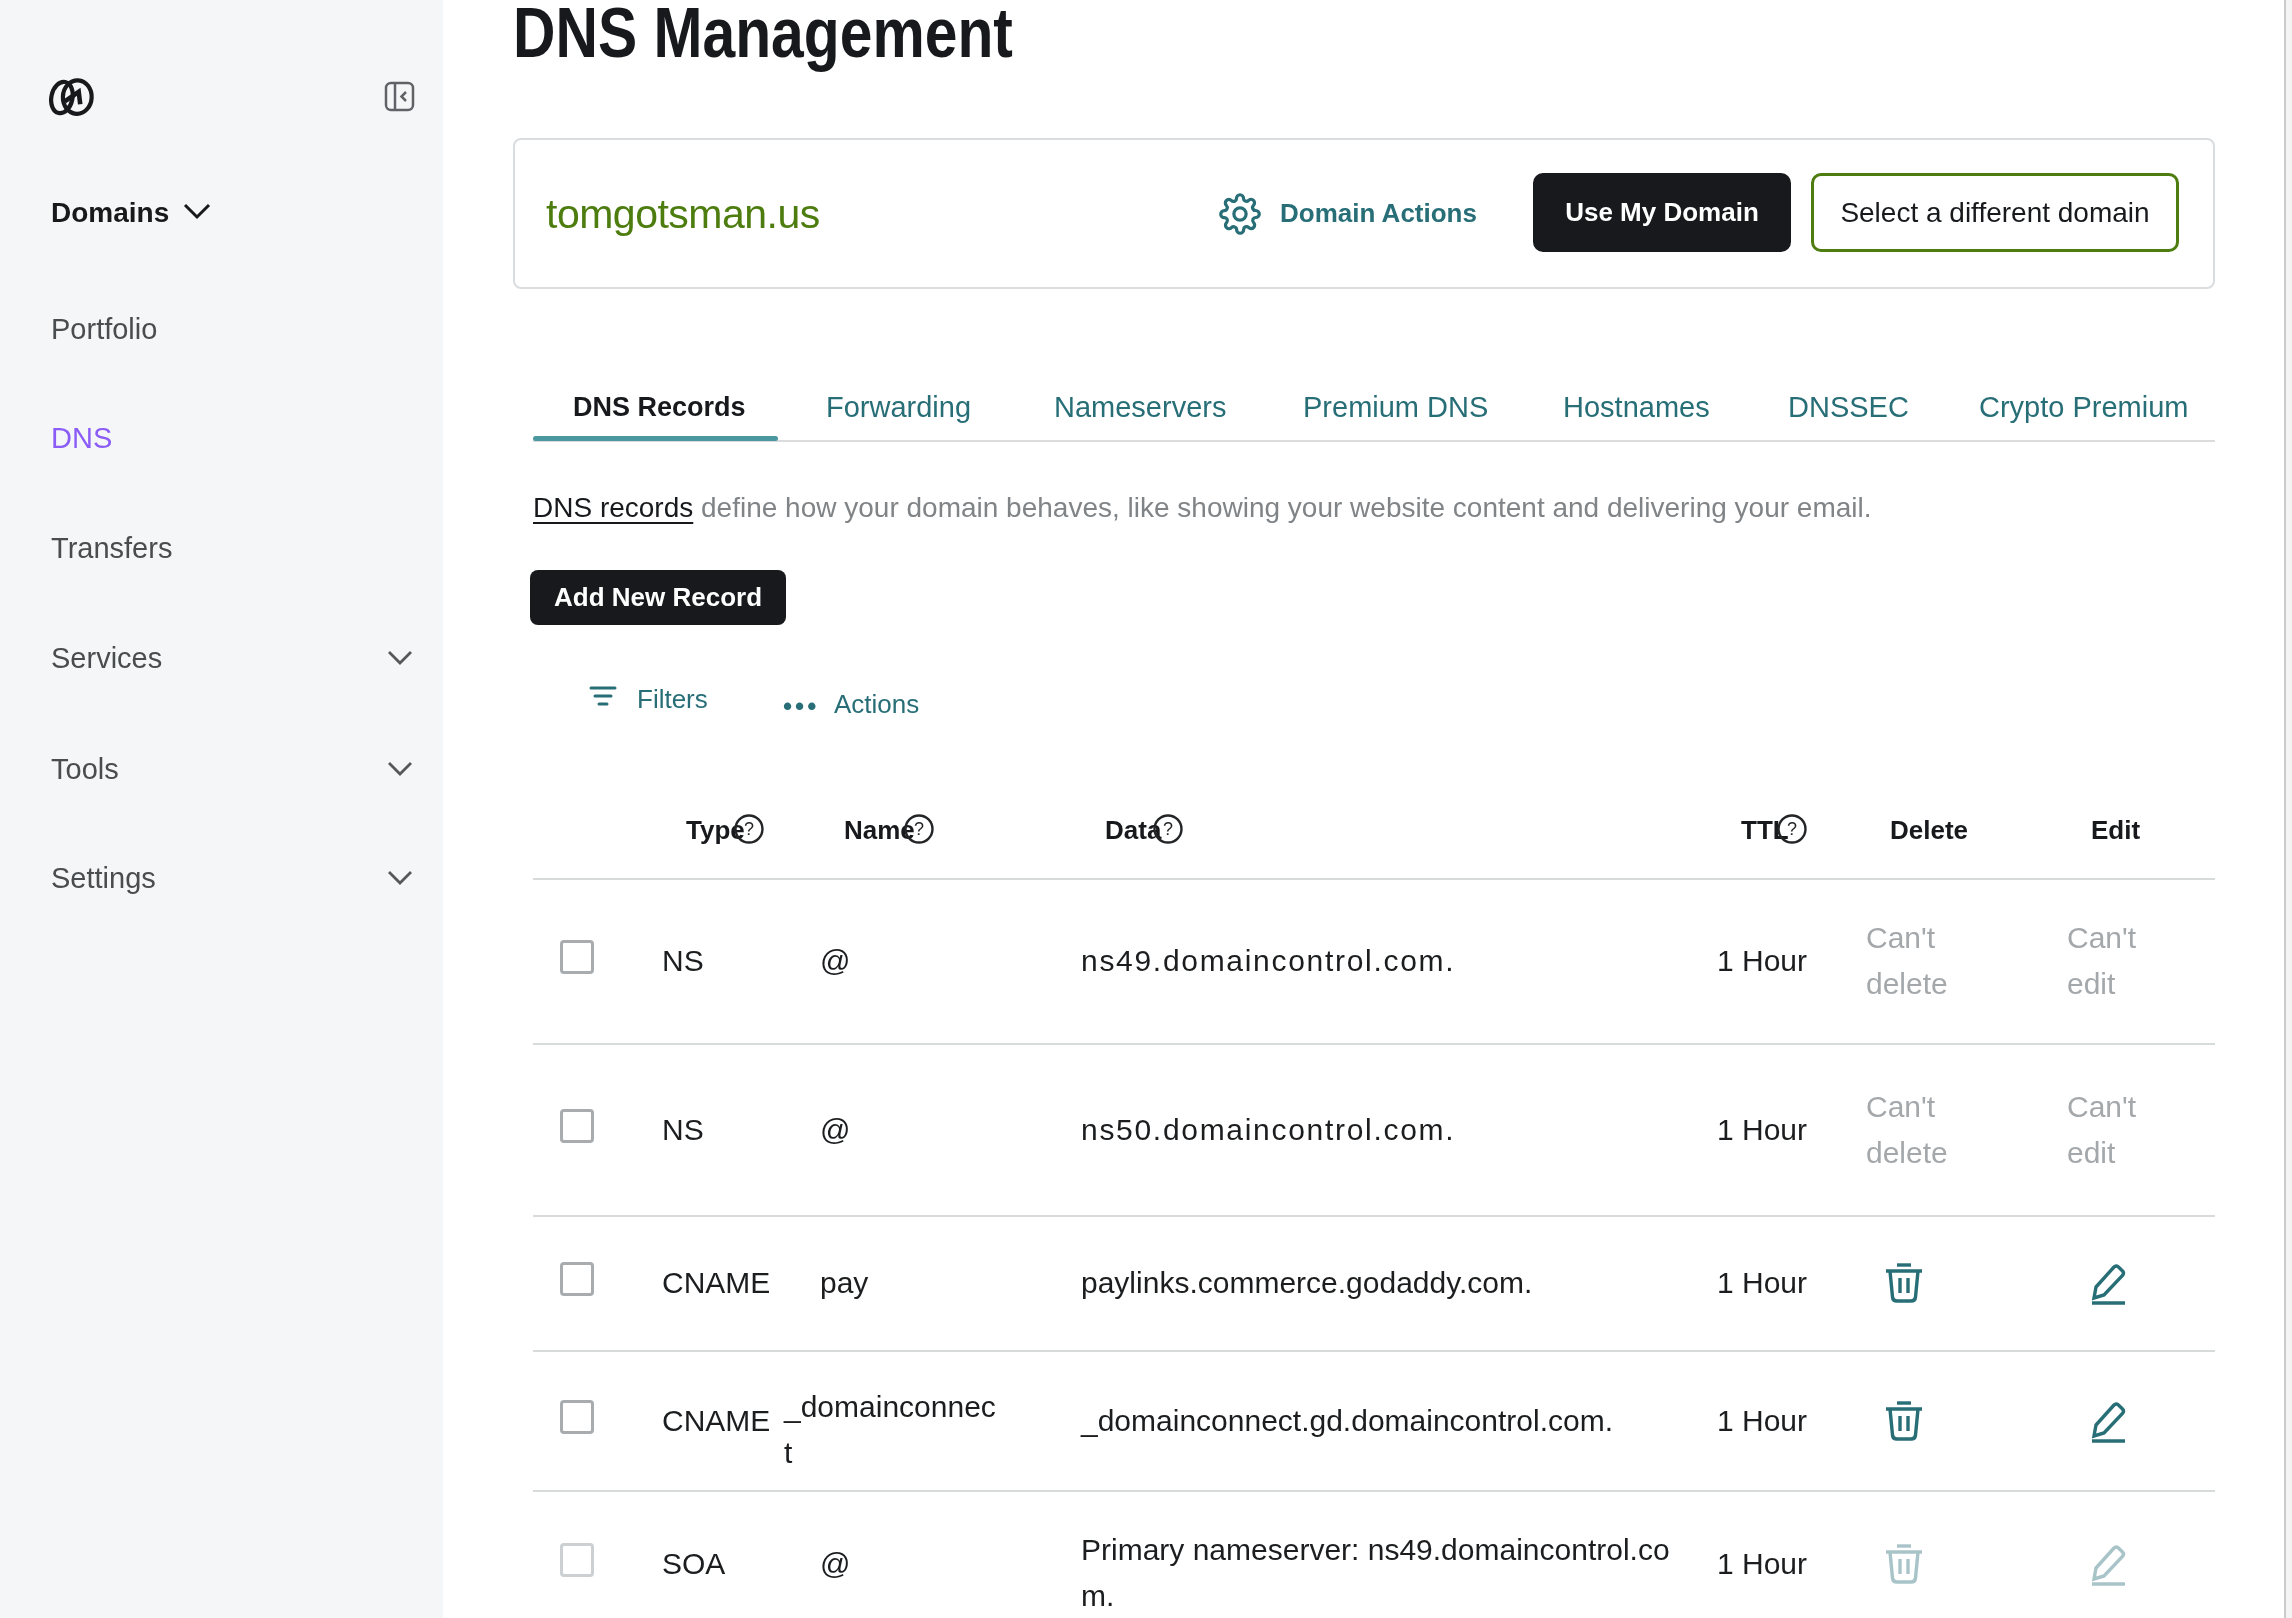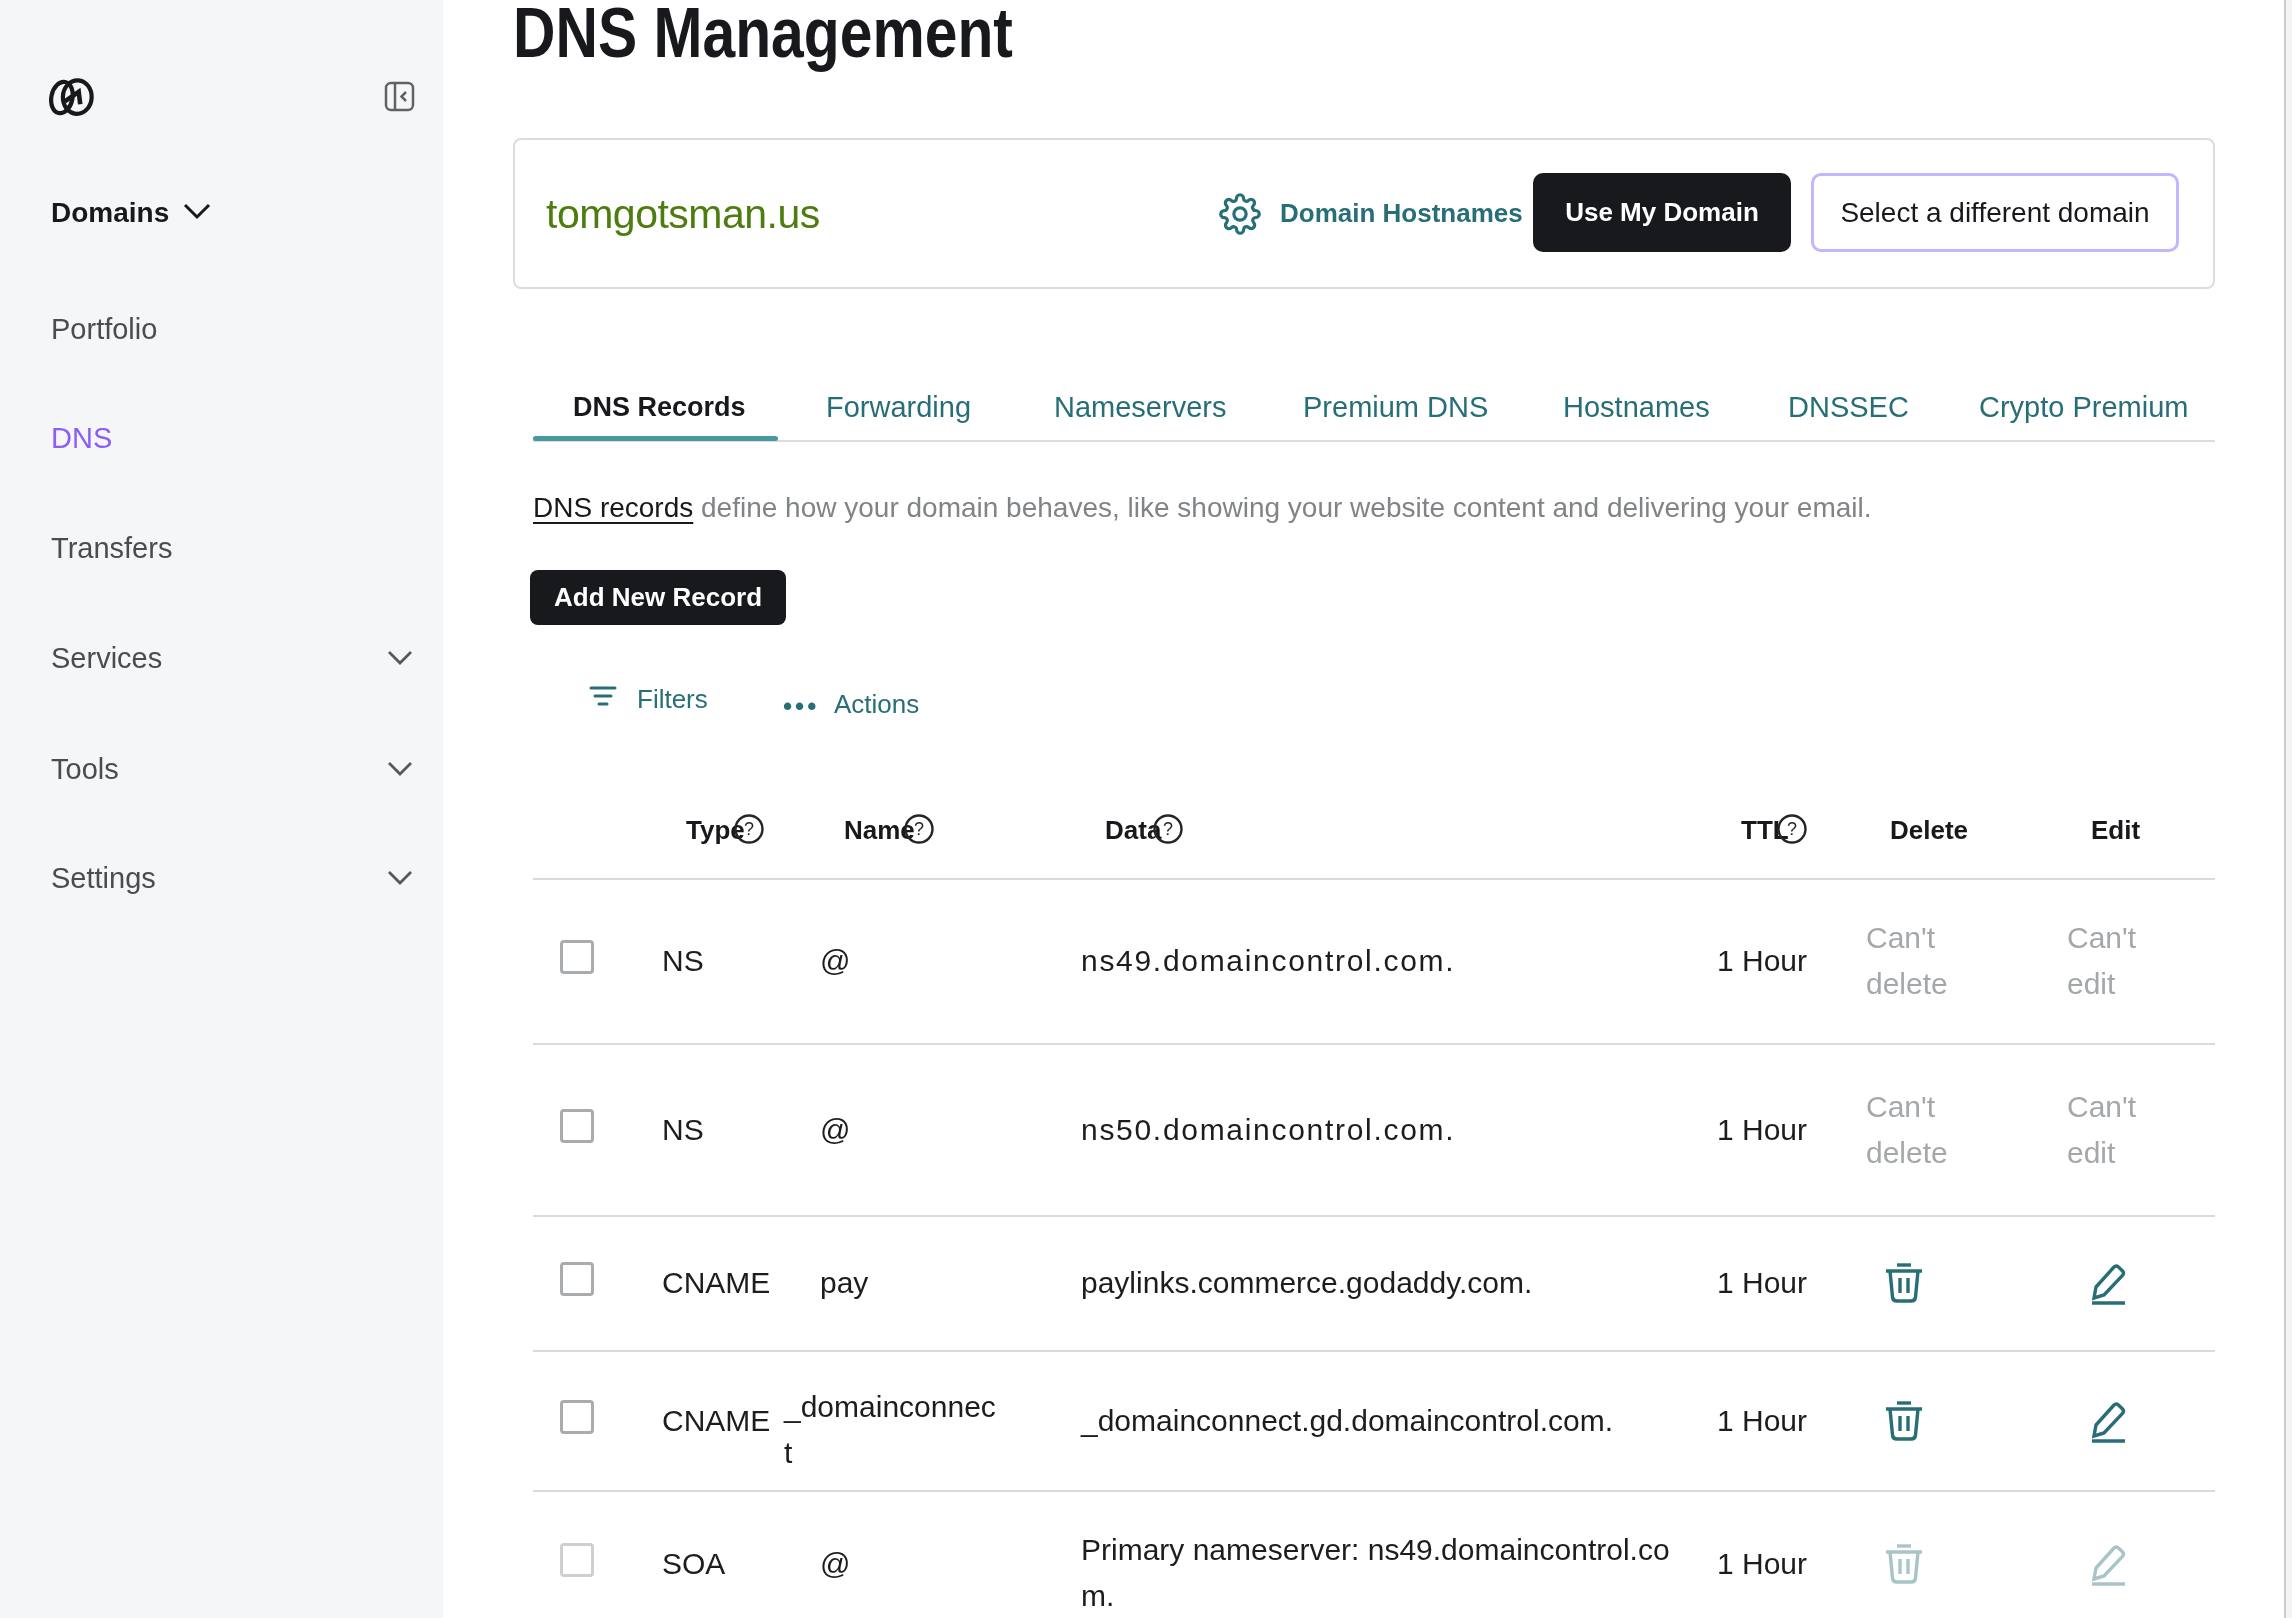--- a/index.html
+++ b/index.html
@@ -8,21 +8,21 @@
 .abs { position:absolute; }
 #sidebar { position:absolute; left:0; top:0; width:443px; height:1618px; background:#f5f6f7; }
 .menuitem { position:absolute; left:51px; font-size:29px; color:#494d50; white-space:nowrap; }
 .chev { position:absolute; }
 .teal { color:#276e77; }
 h1 { position:absolute; left:513px; top:-2px; font-size:70px; font-weight:bold; color:#17191c; line-height:70px; transform:scaleX(0.84); transform-origin:left top; white-space:nowrap; }
 #domaincard { position:absolute; left:513px; top:138px; width:1702px; height:151px; border:2px solid #d9dde0; border-radius:8px; }
 #domainname { position:absolute; left:546px; top:194px; font-size:41px; color:#4d7c0f; line-height:41px; letter-spacing:-0.5px; }
 #domset { position:absolute; left:1280px; top:200px; font-size:26px; font-weight:bold; line-height:26px; }
 #usemydomain { position:absolute; left:1533px; top:173px; width:258px; height:79px; background:#17191c; border-radius:10px; color:#fff; font-size:26px; font-weight:bold; text-align:center; line-height:79px; }
-#selectdomain { position:absolute; left:1811px; top:173px; width:368px; height:79px; border:3px solid #c4b5fd; border-radius:10px; color:#17191c; font-size:28px; text-align:center; line-height:73px; }
+#selectdomain { position:absolute; left:1811px; top:173px; width:368px; height:79px; border:3px solid #4d7c0f; border-radius:10px; color:#17191c; font-size:28px; text-align:center; line-height:73px; }
 .tab { position:absolute; top:393px; font-size:29px; line-height:29px; white-space:nowrap; }
 #tabunderline { position:absolute; left:533px; top:436px; width:245px; height:5px; background:#4b99a0; border-radius:3px; }
 #tabdivider { position:absolute; left:533px; top:440px; width:1682px; height:2px; background:#dadcdd; }
 #desc { position:absolute; left:533px; top:494px; font-size:28px; line-height:28px; color:#808487; }
 #desc b { font-weight:normal; color:#17191c; text-decoration:underline; text-underline-offset:5px; }
 #addnew { position:absolute; left:530px; top:570px; width:256px; height:55px; background:#17191c; border-radius:8px; color:#fff; font-size:26px; font-weight:bold; text-align:center; line-height:55px; }
 .hdr { position:absolute; font-size:26px; font-weight:bold; color:#17191c; line-height:26px;margin-left:24px; }
 .cell { position:absolute; font-size:30px; color:#1b1d1f; line-height:30px; white-space:nowrap; }
 .gray { color:#a4a8ab; }
 .hline { position:absolute; height:2px; background:#d7dbdc; left:533px; width:1682px; }
@@ -62,21 +62,21 @@
     </svg>
 </div>
 
 <h1>DNS Management</h1>
 <div id="domaincard"></div>
 <div id="domainname">tomgotsman.us</div>
 <svg class="abs" style="left:1219px; top:193px;" width="42" height="42" viewBox="0 0 24 24" fill="none" stroke="#276e77" stroke-width="1.85">
   <path d="M12 15.5A3.5 3.5 0 1 0 12 8.5a3.5 3.5 0 0 0 0 7z"></path>
   <path d="M19.4 15a1.65 1.65 0 0 0 .33 1.82l.06.06a2 2 0 0 1-2.83 2.83l-.06-.06a1.65 1.65 0 0 0-1.82-.33 1.65 1.65 0 0 0-1 1.51V21a2 2 0 0 1-4 0v-.09A1.65 1.65 0 0 0 9 19.4a1.65 1.65 0 0 0-1.82.33l-.06.06a2 2 0 0 1-2.83-2.83l.06-.06a1.65 1.65 0 0 0 .33-1.82 1.65 1.65 0 0 0-1.51-1H3a2 2 0 0 1 0-4h.09A1.65 1.65 0 0 0 4.6 9a1.65 1.65 0 0 0-.33-1.82l-.06-.06a2 2 0 0 1 2.83-2.83l.06.06a1.65 1.65 0 0 0 1.82.33H9a1.65 1.65 0 0 0 1-1.51V3a2 2 0 0 1 4 0v.09a1.65 1.65 0 0 0 1 1.51 1.65 1.65 0 0 0 1.82-.33l.06-.06a2 2 0 0 1 2.83 2.83l-.06.06a1.65 1.65 0 0 0-.33 1.82V9a1.65 1.65 0 0 0 1.51 1H21a2 2 0 0 1 0 4h-.09a1.65 1.65 0 0 0-1.51 1z"></path>
 </svg>
-<div id="domset" class="teal">Domain Hostnames</div>
+<div id="domset" class="teal">Domain Actions</div>
 <div id="usemydomain">Use My Domain</div>
 <div id="selectdomain">Select a different domain</div>
 
 <div class="tab" style="left:573px; font-weight:bold; font-size:27px; color:#17191c;">DNS Records</div>
 <div class="tab teal" style="left:826px;">Forwarding</div>
 <div class="tab teal" style="left:1054px;">Nameservers</div>
 <div class="tab teal" style="left:1303px;">Premium DNS</div>
 <div class="tab teal" style="left:1563px;">Hostnames</div>
 <div class="tab teal" style="left:1788px;">DNSSEC</div>
 <div class="tab teal" style="left:1979px;">Crypto Premium</div>

